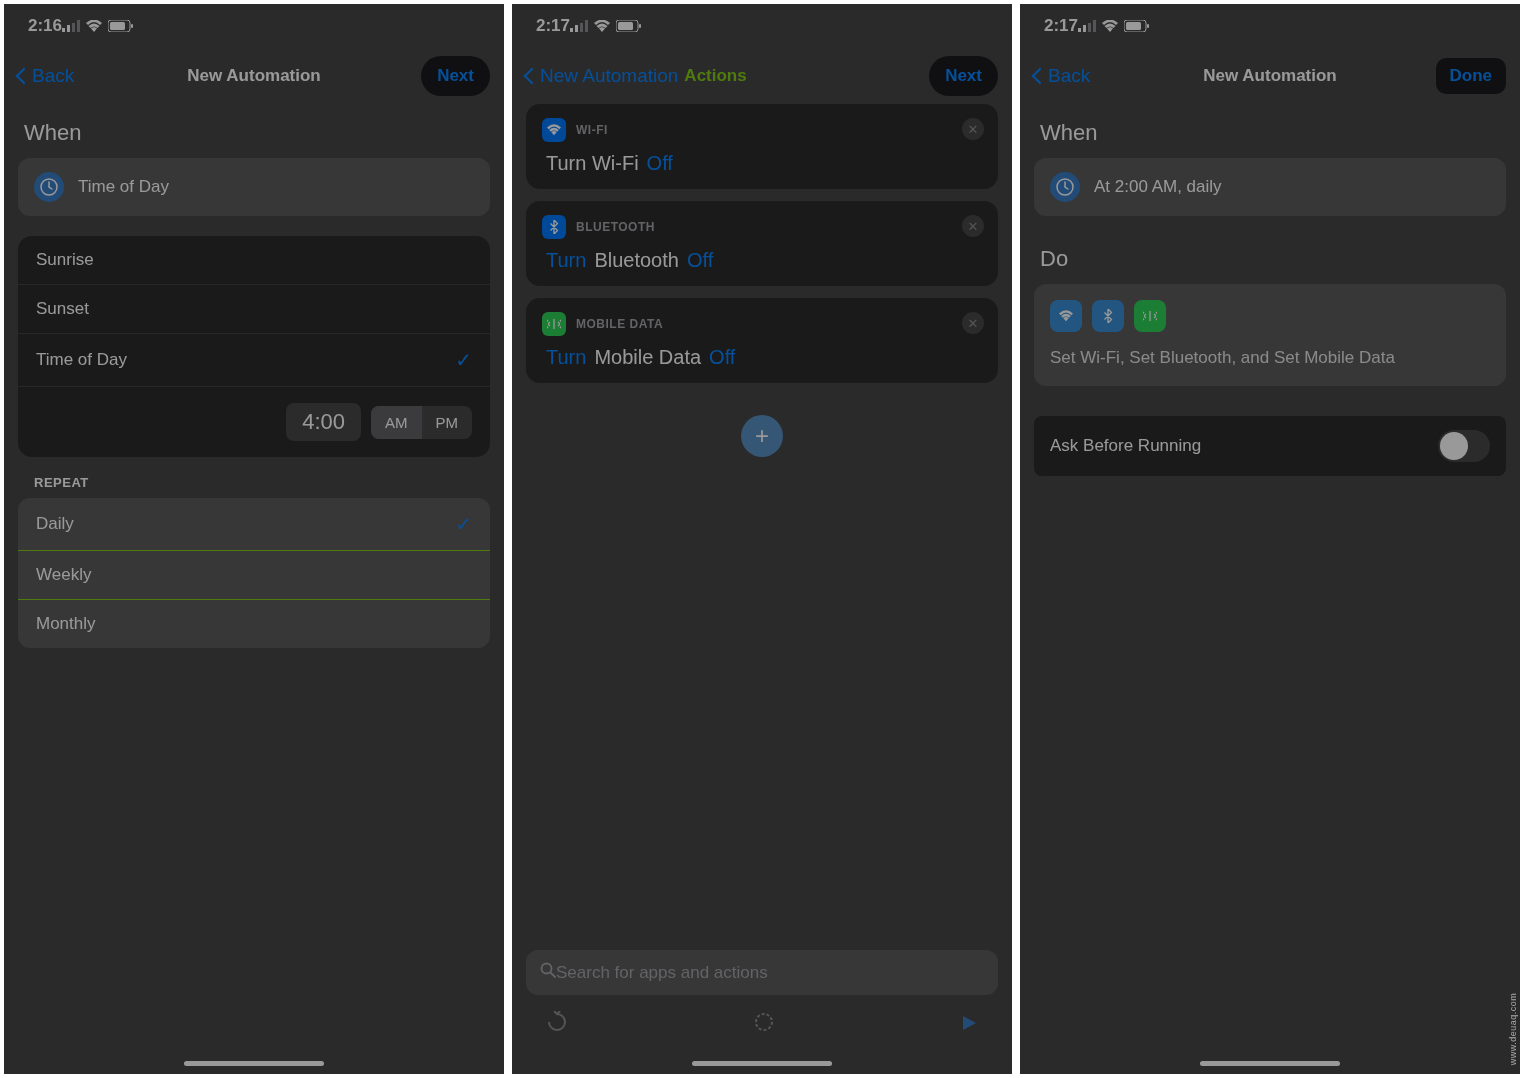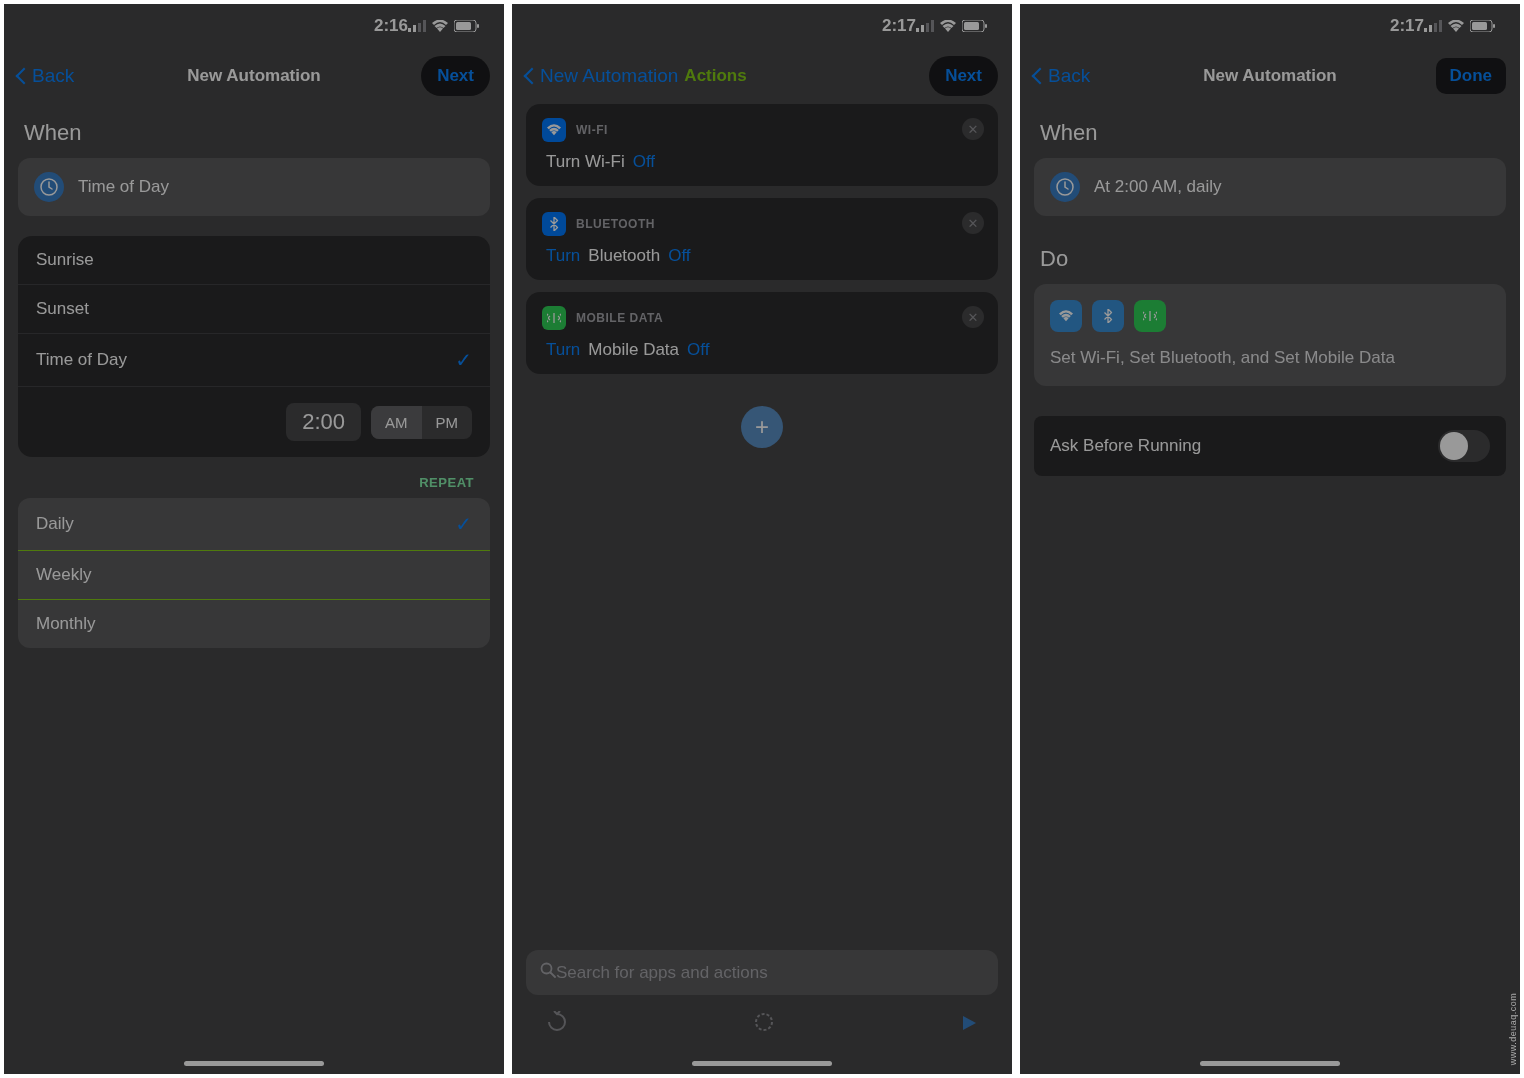--- a/index.html
+++ b/index.html
@@ -1,31 +1,31 @@
 <!DOCTYPE html>
 <html><head>
   <meta charset="utf-8">
   <style>
     * { margin: 0; padding: 0; box-sizing: border-box; font-family: -apple-system, BlinkMacSystemFont, 'Segoe UI', sans-serif; }
     body { background: #fff; display: flex; gap: 8px; padding: 4px; width: 1524px; height: 1078px; }
     .phone { flex: 1; background: #474748; border-radius: 0; position: relative; overflow: hidden; display: flex; flex-direction: column; }
     .dimmed::after { content: ''; position: absolute; inset: 0; background: rgba(0,0,0,0.4); pointer-events: none; z-index: 5; }
-    .status-bar { display: flex; justify-content: flex-end; align-items: center; padding: 10px 24px; height: 44px; color: #fff; font-weight: 600; font-size: 17px; position: relative; z-index: 1; }
+    .status-bar { display: flex; justify-content: flex-start; align-items: center; padding: 10px 24px; height: 44px; color: #fff; font-weight: 600; font-size: 17px; position: relative; z-index: 1; }
     .status-right { display: flex; align-items: center; gap: 6px; }
     .signal-icon, .wifi-status-icon, .battery-icon { display: inline-block; }
     .signal-icon svg, .wifi-status-icon svg, .battery-icon svg { display: block; }
     .nav-bar { display: flex; align-items: center; justify-content: space-between; padding: 10px 14px; height: 56px; position: relative; z-index: 1; }
     .nav-back { display: flex; align-items: center; color: #0a84ff; font-size: 19px; gap: 2px; }
     .nav-title { color: #fff; font-size: 17px; font-weight: 600; position: absolute; left: 50%; transform: translateX(-50%); }
     .nav-title-left { color: #84cc16; font-size: 17px; font-weight: 600; }
     .nav-next { background: #1c1c1e; color: #0a84ff; font-size: 17px; font-weight: 600; padding: 10px 16px; border-radius: 22px; }
     .nav-next-sharp { background: #1c1c1e; color: #0a84ff; font-size: 17px; font-weight: 600; padding: 8px 14px; border-radius: 10px; }
     .content { flex: 1; padding: 0 14px; position: relative; z-index: 1; }
     .section-title { color: #fff; font-size: 22px; font-weight: 400; margin: 16px 6px 12px; }
-    .section-label { color: #86efac; font-size: 13px; font-weight: 600; letter-spacing: 0.5px; margin: 18px 16px 8px; text-transform: uppercase; text-align: right; }
+    .section-label { color: #ffffff; font-size: 13px; font-weight: 600; letter-spacing: 0.5px; margin: 18px 16px 8px; text-transform: uppercase; }
     .card { background: #5c5c5e; border-radius: 12px; padding: 14px 16px; display: flex; align-items: center; gap: 14px; }
     .clock-icon { width: 30px; height: 30px; border-radius: 50%; background: #3a7fc7; display: flex; align-items: center; justify-content: center; }
     .card-text { color: #fff; font-size: 17px; }
     .popup { background: #2c2c2e; border-radius: 14px; margin-top: 20px; overflow: hidden; position: relative; z-index: 10; }
     .popup-row { padding: 14px 18px; border-bottom: 1px solid #424245; display: flex; justify-content: space-between; align-items: center; color: #fff; font-size: 17px; }
     .popup-row:last-child { border-bottom: none; }
     .check-icon { color: #0a84ff; font-size: 20px; }
     .time-row { padding: 16px 18px; display: flex; justify-content: flex-end; align-items: center; gap: 10px; }
     .time-box { background: #48484a; color: #fff; font-size: 22px; font-weight: 500; padding: 6px 16px; border-radius: 8px; }
     .ampm-seg { background: #48484a; border-radius: 8px; display: flex; overflow: hidden; }
@@ -35,21 +35,21 @@
     .repeat-row { padding: 14px 18px; border-bottom: 1px solid #84cc16; display: flex; justify-content: space-between; align-items: center; color: #fff; font-size: 17px; }
     .repeat-row:last-child { border-bottom: none; }
     .action-card { background: #2c2c2e; border-radius: 14px; padding: 14px 16px; margin-bottom: 12px; position: relative; z-index: 10; }
     .action-header { display: flex; align-items: center; gap: 10px; margin-bottom: 10px; }
     .action-icon { width: 24px; height: 24px; border-radius: 6px; display: flex; align-items: center; justify-content: center; }
     .action-icon.wifi { background: #007aff; }
     .action-icon.bt { background: #007aff; }
     .action-icon.cell { background: #30d158; }
     .action-label { color: #a5a5aa; font-size: 12px; font-weight: 600; letter-spacing: 0.5px; }
     .action-close { position: absolute; top: 14px; right: 14px; width: 22px; height: 22px; border-radius: 50%; background: #48484a; display: flex; align-items: center; justify-content: center; color: #8e8e93; font-size: 13px; }
-    .action-body { color: #fff; font-size: 17px; display: flex; gap: 8px; flex-wrap: wrap; padding-left: 4px; }
+    .action-body { color: #fff; font-size: 20px; display: flex; gap: 8px; flex-wrap: wrap; padding-left: 4px; }
     .action-body .link { color: #0a84ff; }
     .add-btn { width: 42px; height: 42px; border-radius: 50%; background: #5a8fc5; display: flex; align-items: center; justify-content: center; color: #fff; font-size: 24px; margin: 20px auto; position: relative; z-index: 10; }
     .search-bar { background: #5c5c5e; border-radius: 12px; padding: 12px 14px; display: flex; align-items: center; color: #a5a5aa; font-size: 17px; margin-top: auto; }
     .bottom-toolbar { display: flex; justify-content: space-between; align-items: center; padding: 16px 20px; }
     .toolbar-icon { color: #8e8e93; font-size: 22px; }
     .toolbar-icon.accent { color: #3a7fc7; }
     .home-indicator { width: 140px; height: 5px; background: #fff; border-radius: 3px; margin: 6px auto 8px; }
     .do-card { background: #5c5c5e; border-radius: 12px; padding: 16px; }
     .do-icons { display: flex; gap: 10px; margin-bottom: 14px; }
     .do-icon { width: 32px; height: 32px; border-radius: 8px; display: flex; align-items: center; justify-content: center; }
@@ -115,21 +115,21 @@
         <span>Sunrise</span>
       </div>
       <div class="popup-row">
         <span>Sunset</span>
       </div>
       <div class="popup-row">
         <span>Time of Day</span>
         <span class="check-icon">✓</span>
       </div>
       <div class="time-row">
-        <div class="time-box">2:00</div>
+        <div class="time-box">4:00</div>
         <div class="ampm-seg">
           <div class="ampm-btn active">AM</div>
           <div class="ampm-btn">PM</div>
         </div>
       </div>
     </div>
     <div class="section-label">REPEAT</div>
     <div class="repeat-list">
       <div class="repeat-row">
         <span>Daily</span>

